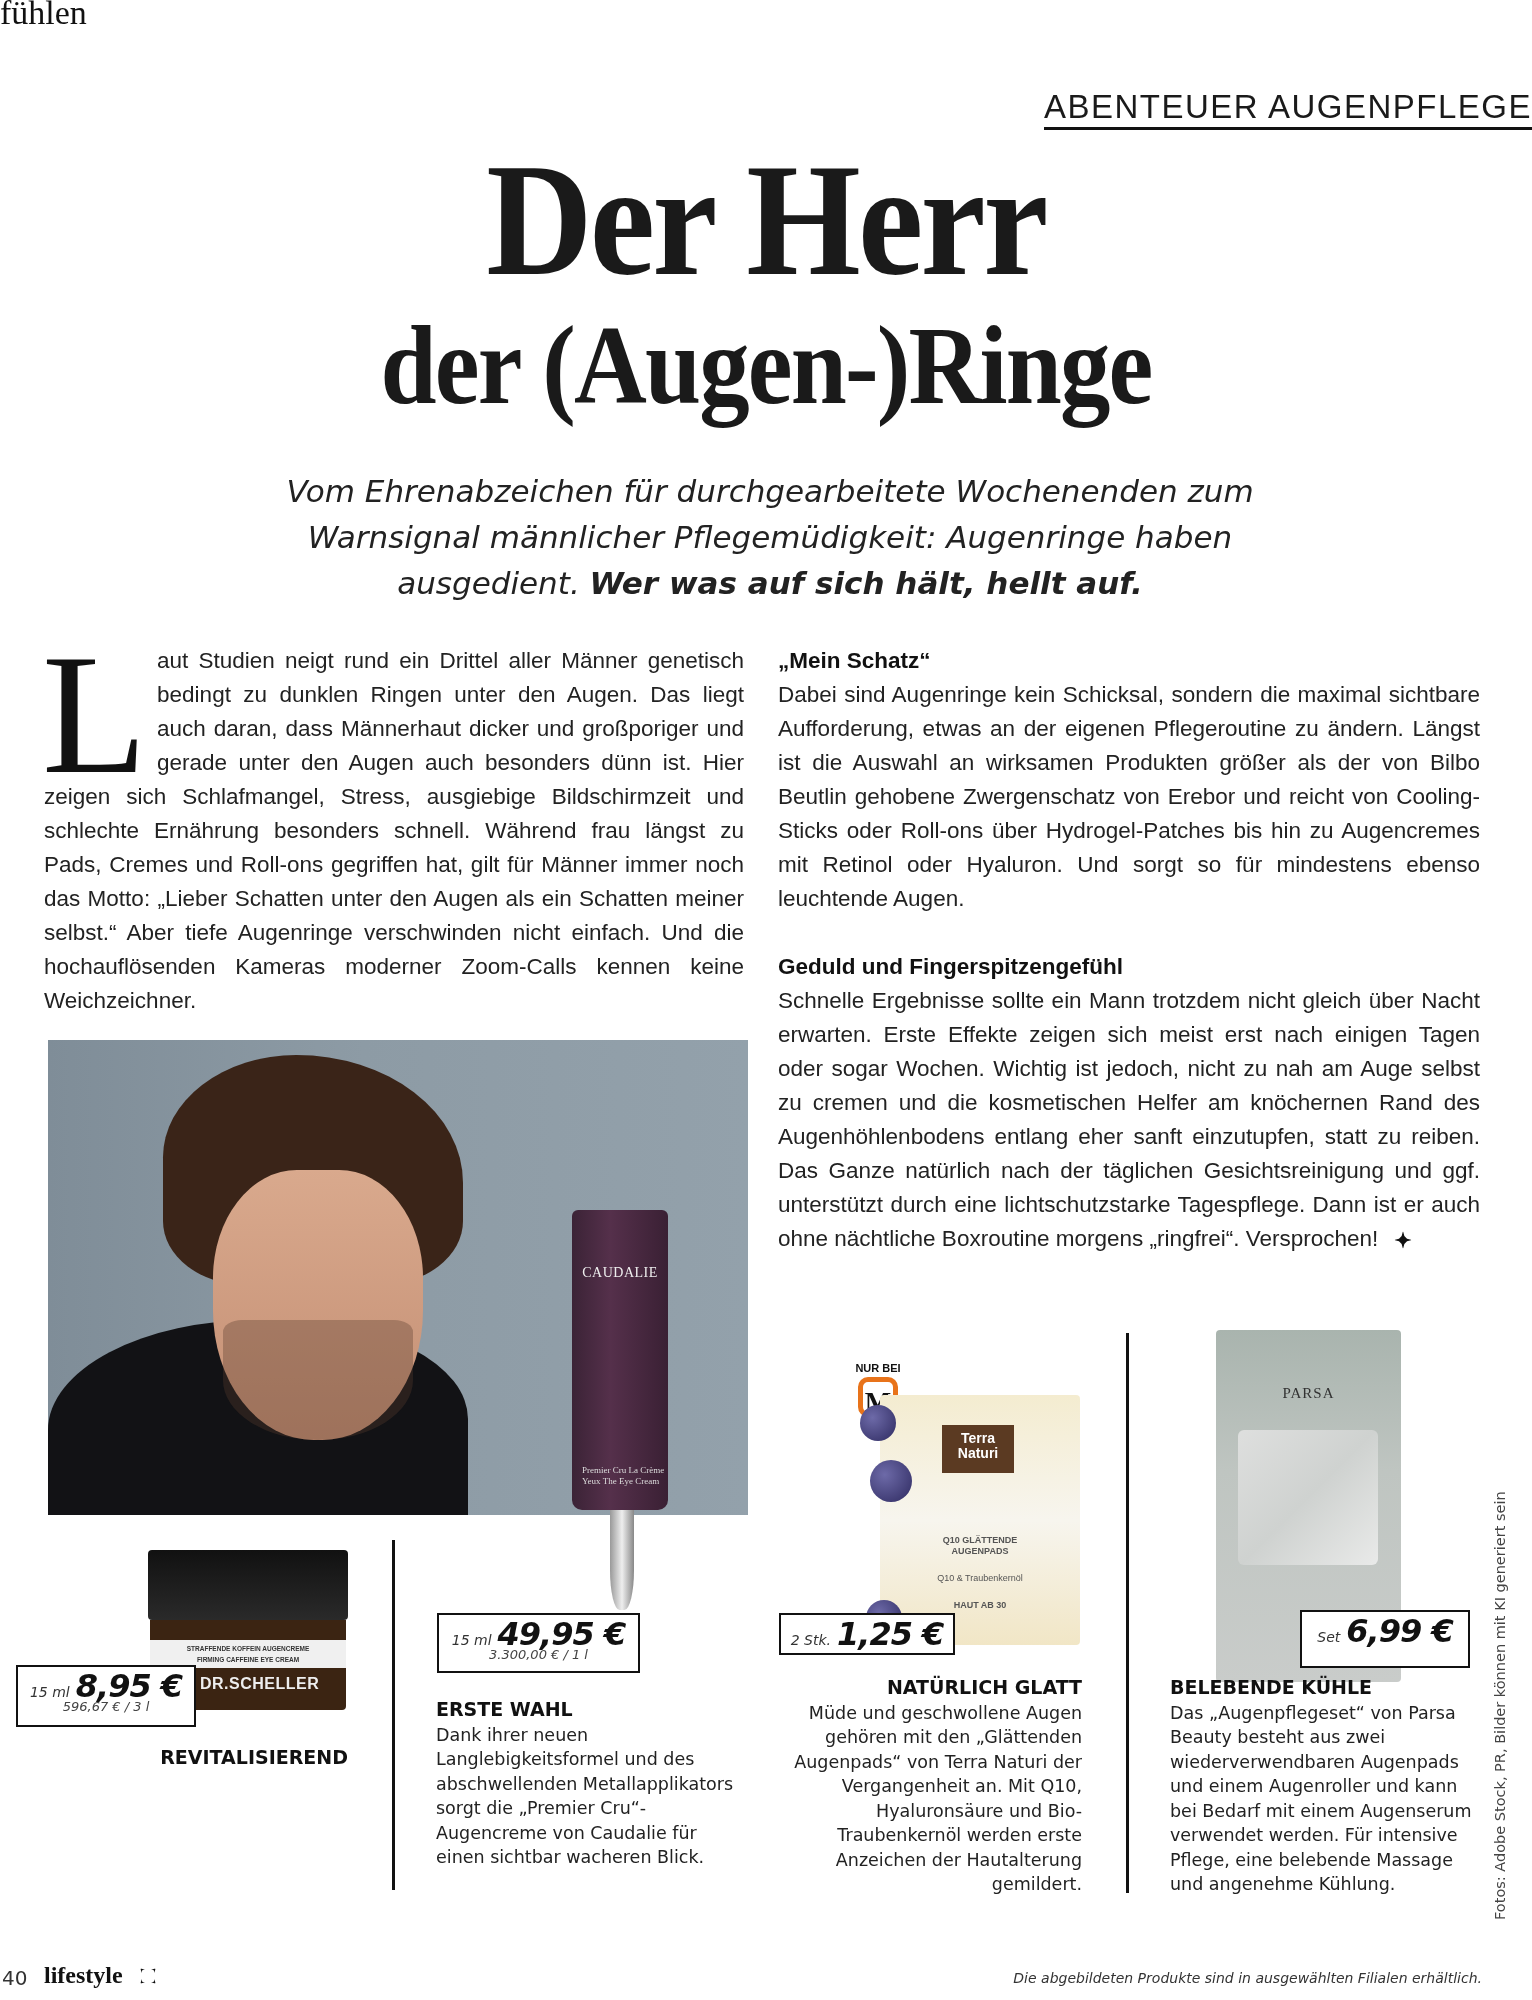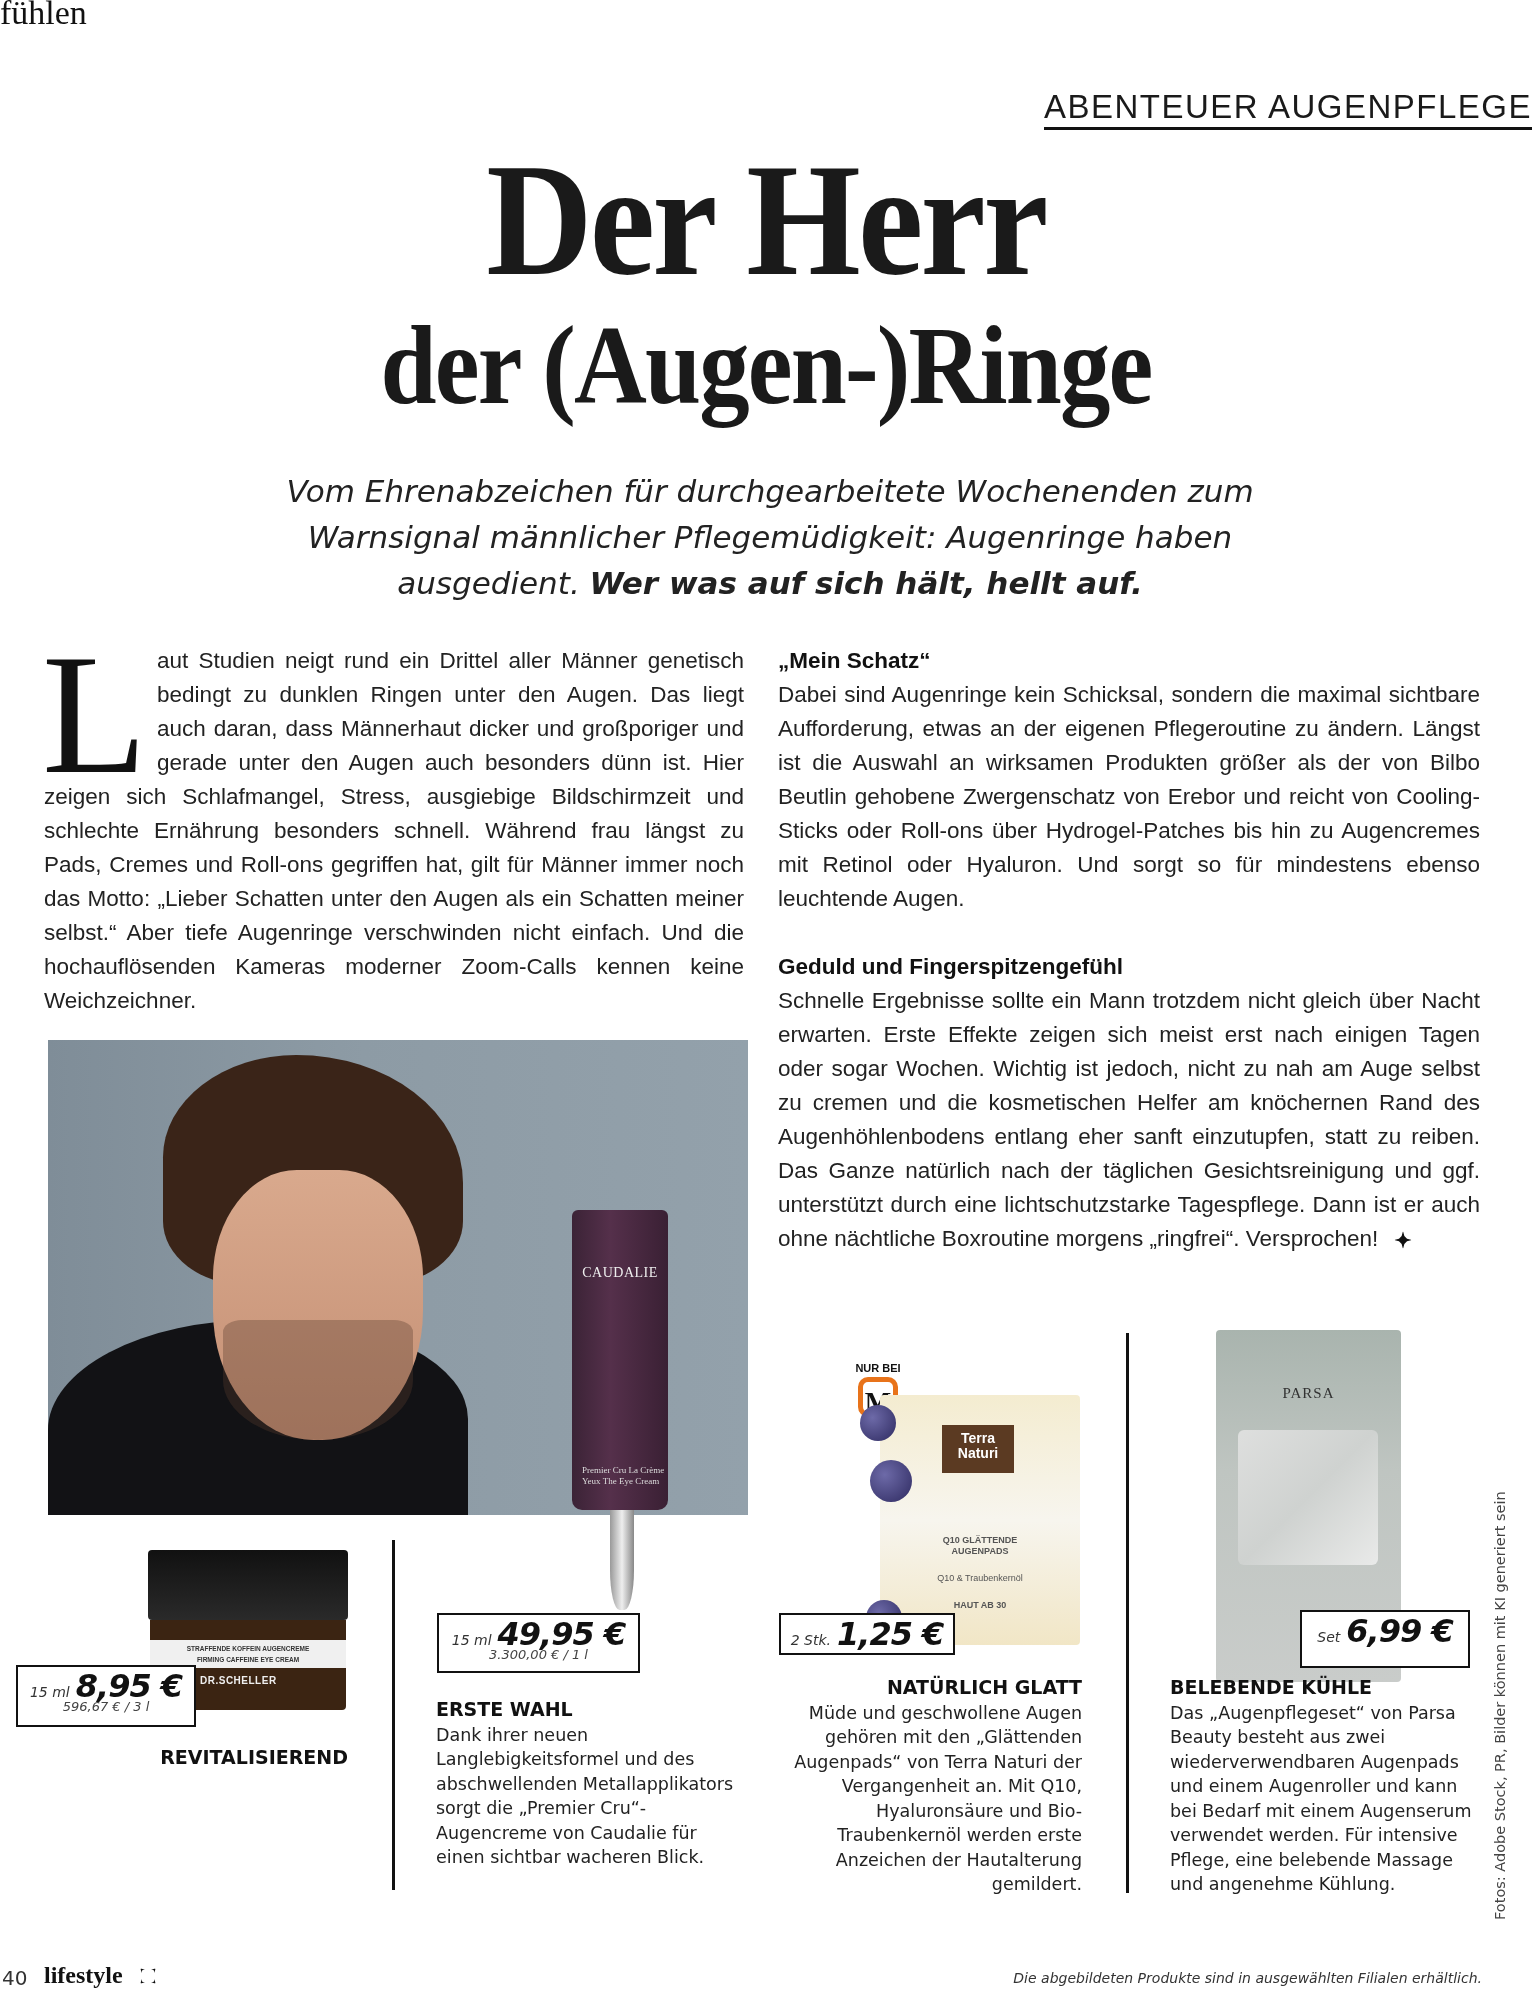--- a/index.html
+++ b/index.html
@@ -29,21 +29,21 @@
 
   .tube { left:572px; top:1210px; width:96px; height:300px; border-radius:6px 6px 10px 10px; background:linear-gradient(90deg,#3b2336,#55304b 40%,#3a2034); }
   .tube-brand { position:absolute; top:55px; width:100%; text-align:center; color:#eee; font-family:"Liberation Serif", serif; font-size:14px; letter-spacing:0.5px; }
   .tube-name { position:absolute; top:255px; left:10px; color:#ddd; font-family:"Liberation Serif", serif; font-size:9px; line-height:11px; }
   .tube-tip { left:610px; top:1510px; width:24px; height:100px; background:linear-gradient(90deg,#999,#eee,#888); border-radius:0 0 40% 40%; }
 
   .jar { left:148px; top:1550px; width:200px; height:160px; }
   .jar .lid { position:absolute; left:0; top:0; width:200px; height:70px; background:linear-gradient(180deg,#111,#2a2a2a); border-radius:4px; }
   .jar .body { position:absolute; left:2px; top:70px; width:196px; height:90px; background:#3b2412; border-radius:0 0 4px 4px; }
   .jar .label { position:absolute; left:2px; top:90px; width:196px; height:28px; background:#f0f0f0; font-size:6.5px; font-weight:bold; text-align:center; line-height:11px; color:#333; padding-top:3px; box-sizing:border-box; }
-  .jar .brand { position:absolute; left:52px; top:125px; font-size:10px; color:#eee; font-weight:bold; letter-spacing:0.5px; }
+  .jar .brand { position:absolute; left:52px; top:125px; font-size:16px; color:#eee; font-weight:bold; letter-spacing:0.5px; }
 
   .pads { left:880px; top:1395px; width:200px; height:250px; background:linear-gradient(180deg,#f4ecd0,#f7f5ee 50%,#f1e6c6); border-radius:4px; }
   .pads .berry { position:absolute; width:36px; height:36px; border-radius:50%; background:radial-gradient(circle at 35% 35%,#6d6aa8,#2e2a60); }
   .pads .brand { position:absolute; left:62px; top:30px; width:72px; height:48px; background:#5b3a22; color:#fff; font-size:14px; font-weight:bold; line-height:15px; text-align:center; padding-top:6px; box-sizing:border-box; }
   .pads .ptitle { position:absolute; left:40px; top:140px; width:120px; text-align:center; font-size:9px; font-weight:bold; color:#555; line-height:11px; }
   .mlogo { left:852px; top:1362px; width:52px; font-size:11px; font-weight:bold; color:#111; text-align:center; }
   .mlogo .m { display:block; margin:3px auto 0; width:40px; height:40px; border:5px solid #e8731a; border-radius:10px; font-family:"Liberation Serif", serif; font-weight:bold; font-size:28px; line-height:40px; box-sizing:border-box; }
 
   .parsa { left:1170px; top:1330px; width:185px; height:352px; background:linear-gradient(180deg,#a9b4ae,#bfc5c1 40%,#c9ccca); border-radius:4px;margin-left:46px; }
   .parsa .brand { position:absolute; top:55px; width:100%; text-align:center; font-family:"Liberation Serif", serif; font-size:15px; color:#333; letter-spacing:1px; }

